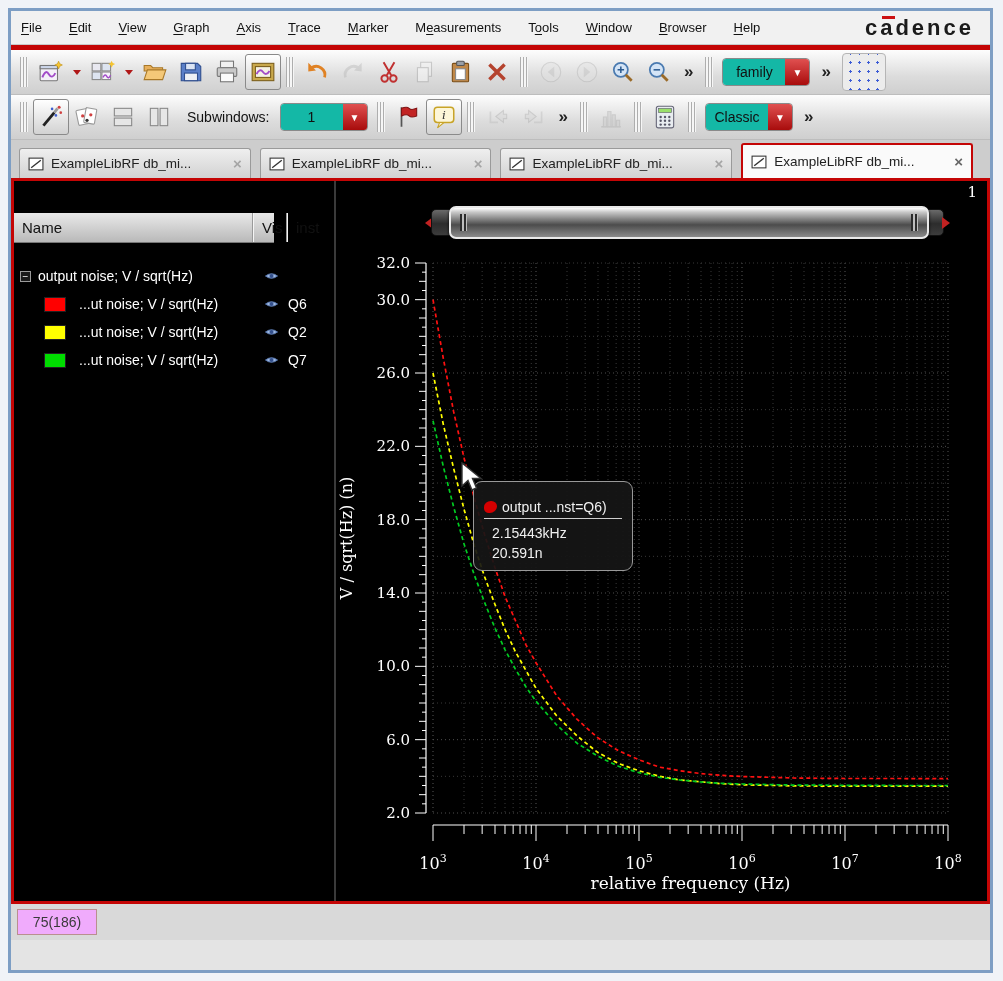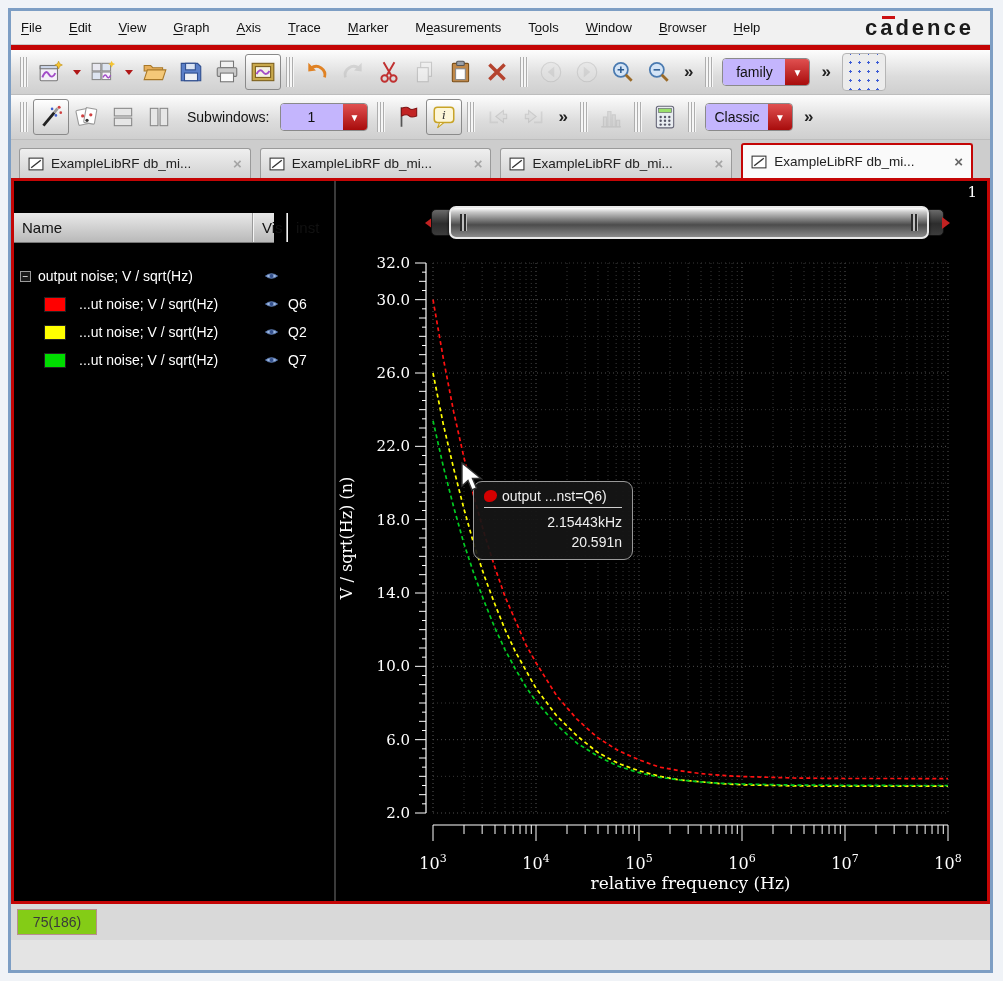--- a/index.html
+++ b/index.html
@@ -31,21 +31,21 @@
   .tb-btn svg { width:26px; height:26px; }
   .tb-btn.active { border:1px solid #8a8a8a; background:linear-gradient(#ffffff,#d2d2d2); }
   .tb-btn.disabled { opacity:.42; }
   .tb-drop { width:16px; height:36px; display:flex; align-items:center; justify-content:center; }
   .tb-drop svg { width:14px; height:14px; }
   .tb-chevron { font-size:17px; font-weight:bold; color:#222; padding:0 7px; }
   .tb-label { font-size:14px; color:#111; margin:0 6px 0 10px; }
   .combo { display:flex; height:28px; border:1px solid #8a8a8a; border-radius:4px; overflow:hidden;
            background:#fff; margin:0 4px; }
   .combo .val { min-width:62px; padding:0 8px; display:flex; align-items:center; justify-content:center;
-                font-size:14px; color:#111; background:#c4b5fd; }
+                font-size:14px; color:#111; background:#14b8a6; }
   .combo .btn { width:24px; background:linear-gradient(#e05050,#a80c0c); display:flex;
                 align-items:center; justify-content:center; }
   .combo .btn span { color:#fff; font-size:10px; }
   .dots-panel { width:44px; height:38px; margin-left:4px; border:1px solid #b5b5b5; border-radius:4px;
                 background-color:#ececec;
                 background-image:radial-gradient(#3b5bd6 1.1px, transparent 1.2px);
                 background-size:9px 9px; background-position:3px 4px; }
 
   
   .tabbar { height:38px; background:#cdcdcd; display:flex; align-items:flex-end; padding:0 8px; }
@@ -99,39 +99,39 @@
   .rs-thumb { position:absolute; left:24px; width:480px; top:1px; height:33px; border-radius:7px;
               border:2px solid #e9e9e9;
               background:linear-gradient(#ffffff, #c9c9c9 14%, #6e6e6e 46%, #4c4c4c 58%, #8a8a8a);
               box-shadow:0 1px 3px #000; }
   .rs-grip { position:absolute; top:6px; width:7px; height:17px;
              background:repeating-linear-gradient(90deg,#2c2c2c 0 2px,#bdbdbd 2px 4px); }
   .rs-grip.left { left:9px; } .rs-grip.right { right:9px; }
 
   
   .tooltip { position:absolute; left:137px; top:300px; width:160px; background:rgba(22,22,22,.92);
-             border:1px solid #999; border-radius:9px; padding:6px 10px 7px 10px; color:#f0f0f0;
-             font-size:14px;text-align:right; }
+             border:1px solid #999; border-radius:9px; padding:17px 10px 7px 10px; color:#f0f0f0;
+             font-size:14px; }
   .tt-title { display:flex; align-items:center; gap:5px; border-bottom:1px solid #cecece;
               padding-bottom:3px; margin-bottom:4px; white-space:nowrap; }
   .tt-blob { width:13px; height:12px; background:#d40000; border-radius:55% 45% 60% 40%; flex:0 0 13px; }
   .tt-line { line-height:20px; white-space:nowrap;margin-left:8px; }
   .cursor-svg { position:absolute; left:124px; top:281px; width:26px; height:30px; }
 
   
   .statusbar { position:relative; height:30px; background:linear-gradient(#fbfbfb,#d2d2d2);
                border-top:1px solid #9a9a9a; border-bottom:1px solid #adadad;
                display:flex; align-items:center; font-size:13.5px; color:#222; padding:0 10px; }
   .sb-grip { width:7px; height:16px; margin-right:6px;
              background:repeating-linear-gradient(90deg,#b0b0b0 0 1px,#f2f2f2 1px 3px); }
   .sb-mid { position:absolute; left:50%; transform:translateX(-50%); }
   .sb-right { margin-left:auto; }
 
   .infobar { height:36px; background:#d9d9d9; display:flex; align-items:center; padding:3px 6px; gap:7px; }
-  .info-counter { width:80px; height:26px; background:#84cc16; border:1px solid #b98f8f;
+  .info-counter { width:80px; height:26px; background:#f0abfc; border:1px solid #b98f8f;
                   display:flex; align-items:center; justify-content:center; font-size:14px; color:#3a3a3a; }
   .info-field { flex:1; height:28px; background:#fff; border:1px solid #8d8d8d;
                 box-shadow:inset 1px 1px 2px #bbb; display:flex; align-items:center;
                 padding:0 6px; font-size:13.5px; color:#111; white-space:nowrap; overflow:hidden; }
   .info-grip { width:11px; height:22px; margin-left:auto; background:linear-gradient(#f2f2f2,#bdbdbd);
                border:1px solid #8d8d8d; flex:0 0 11px; }
 </style>
 </head>
 <body>
 

